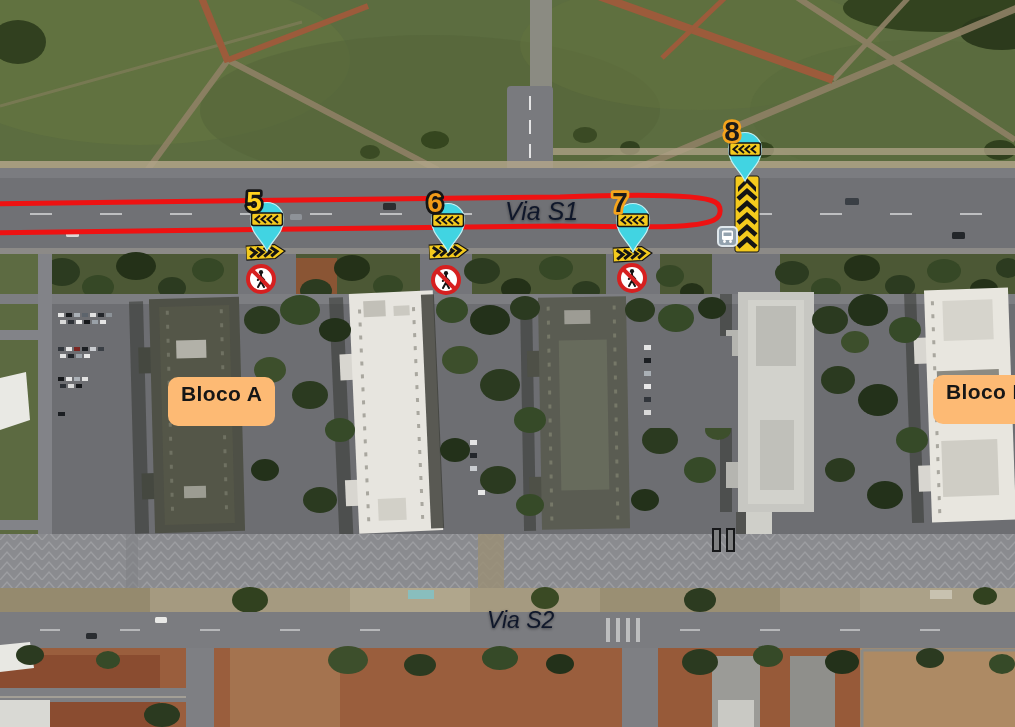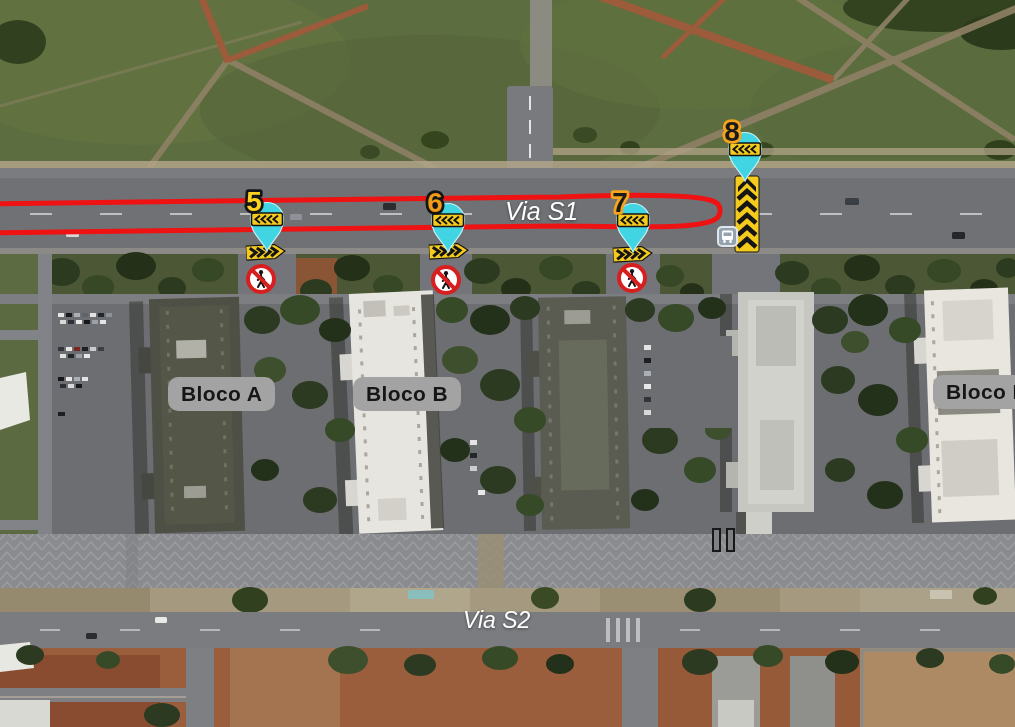--- a/index.html
+++ b/index.html
@@ -4,27 +4,27 @@
 <style>
   html,body{margin:0;padding:0;background:#222;}
   .stage{
     position:relative;width:1015px;height:727px;overflow:hidden;
     font-family:"Liberation Sans",sans-serif;background:#77787b;
   }
   .stage svg{display:block;}
   .abs{position:absolute;}
   
   .block-label{
-    position:absolute;background:#a3a3a3;color:#161616;
+    position:absolute;background:#fdba74;color:#161616;
     font-weight:700;font-size:21px;line-height:1;letter-spacing:.4px;
-    padding:6px 13px 7px;border-radius:10px;white-space:nowrap;
+    padding:6px 13px 22px;border-radius:10px;white-space:nowrap;
   }
   
   .road-label{
-    position:absolute;color:#ffffff;font-style:italic;font-weight:500;
+    position:absolute;color:#0f172a;font-style:italic;font-weight:500;
     text-shadow:0 1px 3px rgba(0,0,0,.45);white-space:nowrap;line-height:1;
   }
   .road-label.s1{font-size:25px;}
   .road-label.s2{font-size:23px;}
   
   .marker{position:absolute;width:48px;height:66px;}
   .marker text{
     font-family:"Liberation Sans",sans-serif;font-size:28px;font-weight:800;
     paint-order:stroke;stroke-width:5.5px;stroke-linejoin:round;
   }
@@ -488,19 +488,18 @@
       <path d="M26 62 C 20.5 50 9.5 44.5 9.5 30 A 16.5 16.5 0 1 1 42.5 30 C 42.5 44.5 31.5 50 26 62 Z" fill="#41d4e2" stroke="#c4f2f5" stroke-width="1.2"></path>
       <g>
         <rect x="10.5" y="24" width="31" height="12.5" rx="2" fill="#f4ca1d" stroke="#141414" stroke-width="1.6"></rect>
         <path d="M19 26.5 L14.5 30.2 L19 33.9 M25 26.5 L20.5 30.2 L25 33.9 M31 26.5 L26.5 30.2 L31 33.9 M37 26.5 L32.5 30.2 L37 33.9" stroke="#141414" stroke-width="2" fill="none"></path>
       </g>
       <text class="n-black" x="13" y="22" text-anchor="middle">8</text>
     </svg>
   </div>
 
   <div class="block-label" style="left:168px;top:377px">Bloco A</div>
-  <div class="block-label" style="left:353px;top:377px">Bloco B</div>
   <div class="block-label" style="left:933px;top:375px">Bloco E</div>
 
   <div class="road-label s1" style="left:505px;top:199px">Via S1</div>
-  <div class="road-label s2" style="left:463px;top:609px">Via S2</div>
+  <div class="road-label s2" style="left:487px;top:609px">Via S2</div>
 
 </div>
 
 </body></html>

